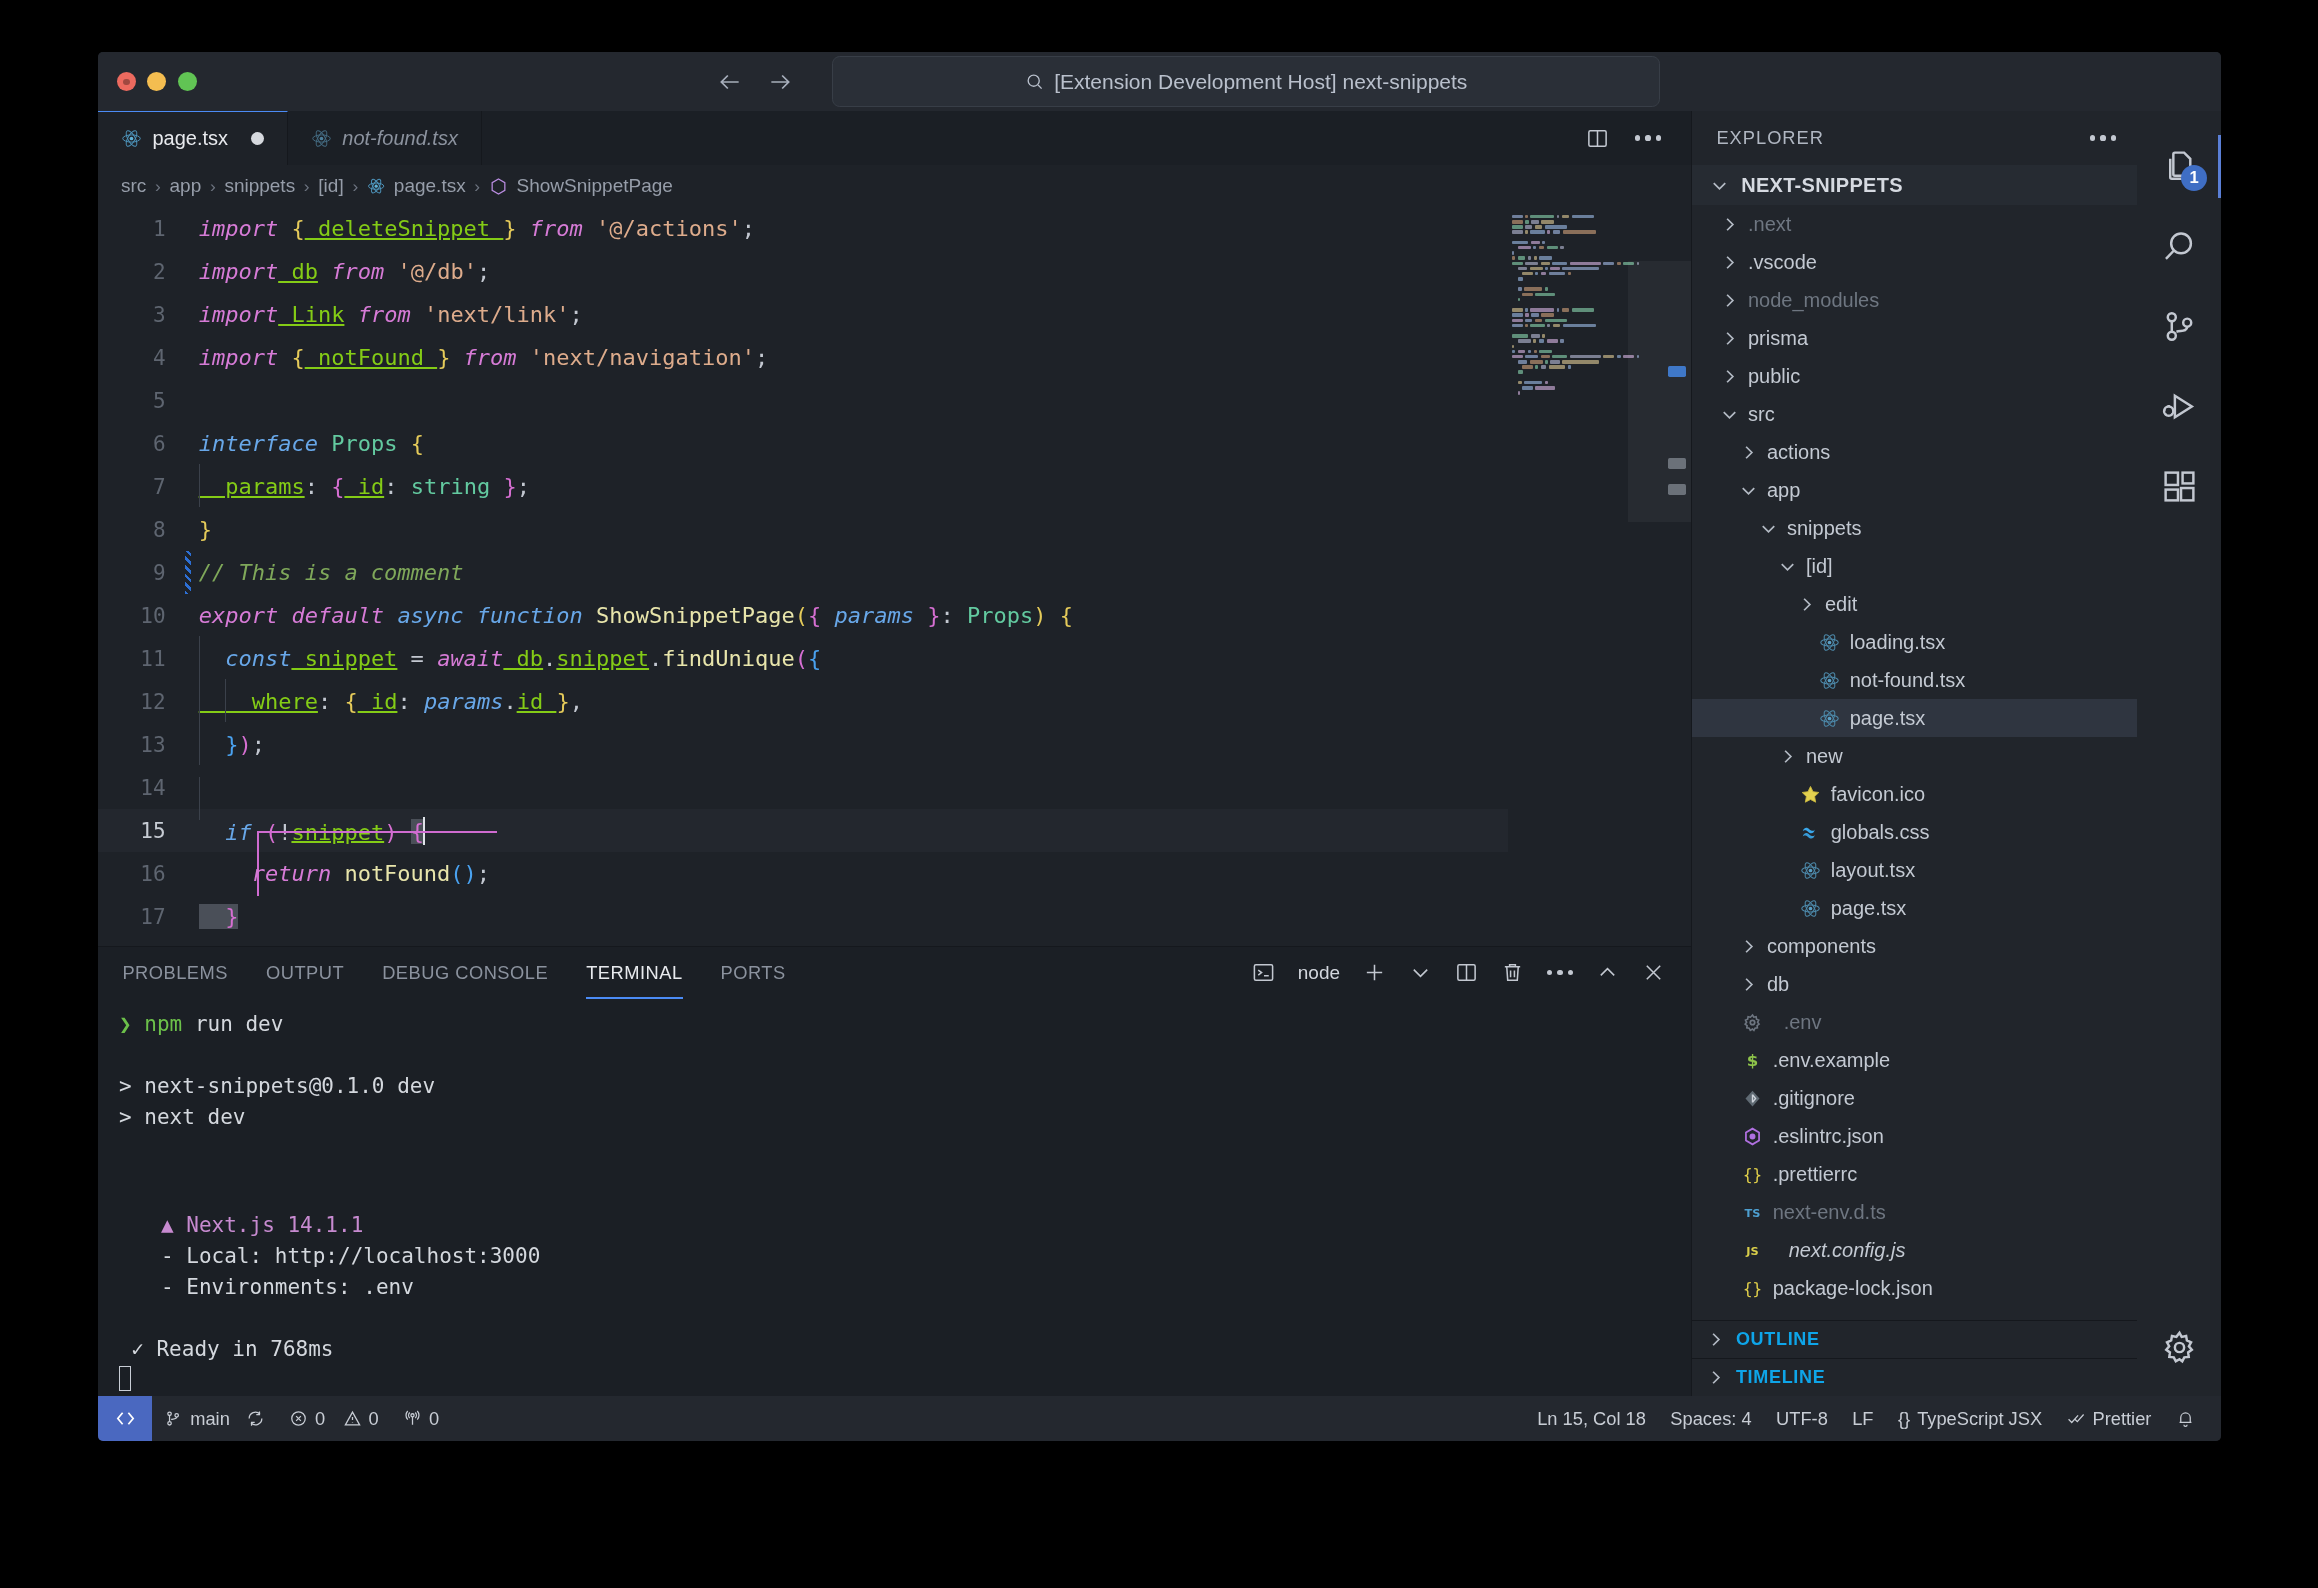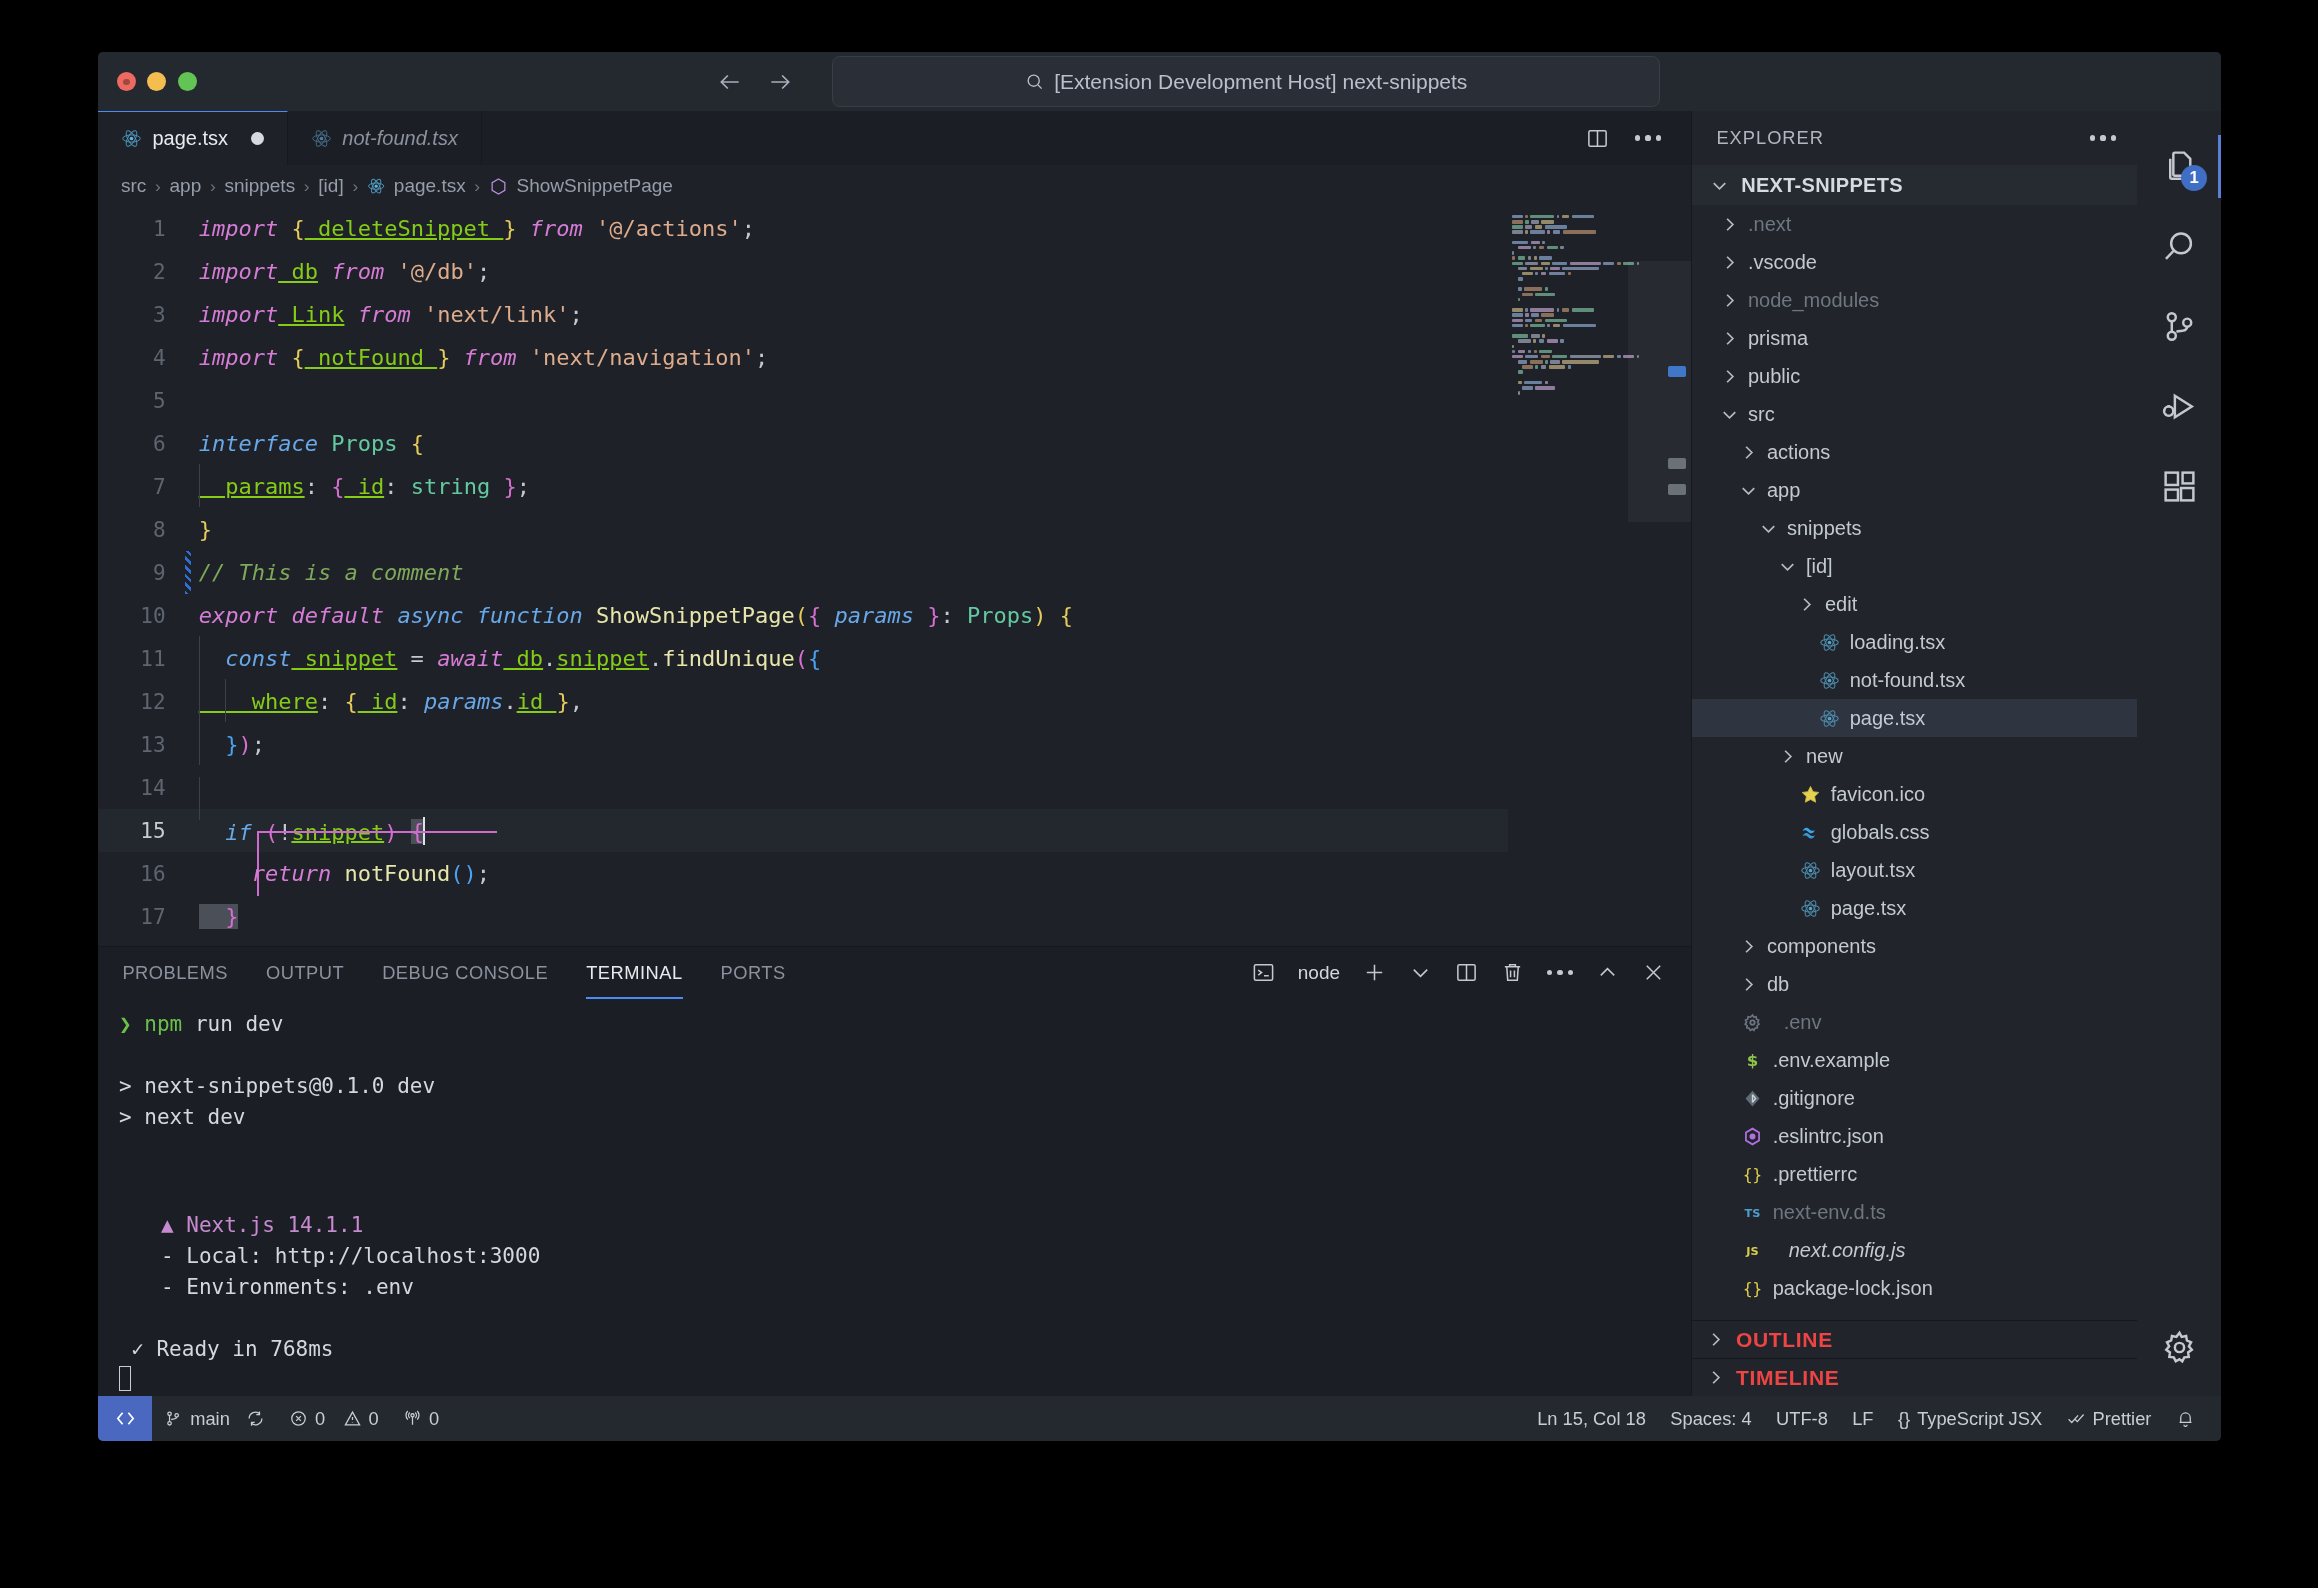--- a/index.html
+++ b/index.html
@@ -151,21 +151,21 @@
     height: 40px; display: flex; align-items: center; gap: 10.5px; padding-left: 15.7px;
     background: #262b32; font-size: 20px; font-weight: bold; color: #d6dae1; letter-spacing: 0.3px;
   }
   .tree { flex: 1; overflow: hidden; }
   .trow { height: 38px; display: flex; align-items: center; font-size: 20px; color: #c3c9d2; }
   .trow.selected { background: #2f3540; }
   .trow.dim { color: #6e7681; }
   .chev { width: 23px; height: 23px; flex: 0 0 23px; stroke: #b3bac4; fill: none; stroke-width: 1.8; }
   .ficon { width: 23px; height: 23px; flex: 0 0 23px; margin-right: 8.7px; display: flex; align-items: center; justify-content: center; }
   .sb-section { height: 38px; display: flex; align-items: center; gap: 8.7px; padding-left: 12.2px;
-    font-size: 21px; font-weight: bold; color: #ef4444; letter-spacing: 0.7px; border-top: 0.9px solid #15181d; }
+    font-size: 18px; font-weight: bold; color: #0ea5e9; letter-spacing: 0.7px; border-top: 0.9px solid #15181d; }
 
   
   .activitybar { flex: 0 0 84px; background: #21252b; display: flex; flex-direction: column; align-items: center; padding-top: 15.7px; }
   .abitem { width: 84px; height: 80px; display: flex; align-items: center; justify-content: center; position: relative; }
   .abitem.active::before { content: ""; position: absolute; right: 0; top: 8.7px; bottom: 8.7px; width: 2.6px; background: #5a7fd6; }
   .abitem svg { width: 37px; height: 37px; stroke: #c3c8d1; fill: none; stroke-width: 1.6; }
   .badge { position: absolute; right: 14px; bottom: 15.7px; min-width: 26px; height: 26px;
     background: #3f6ec4; color: #fff; border-radius: 13px; font-size: 16.6px;
     display: flex; align-items: center; justify-content: center; font-weight: bold; padding: 0 6.1px; }
   .ab-bottom { margin-top: auto; margin-bottom: 8.7px; }

